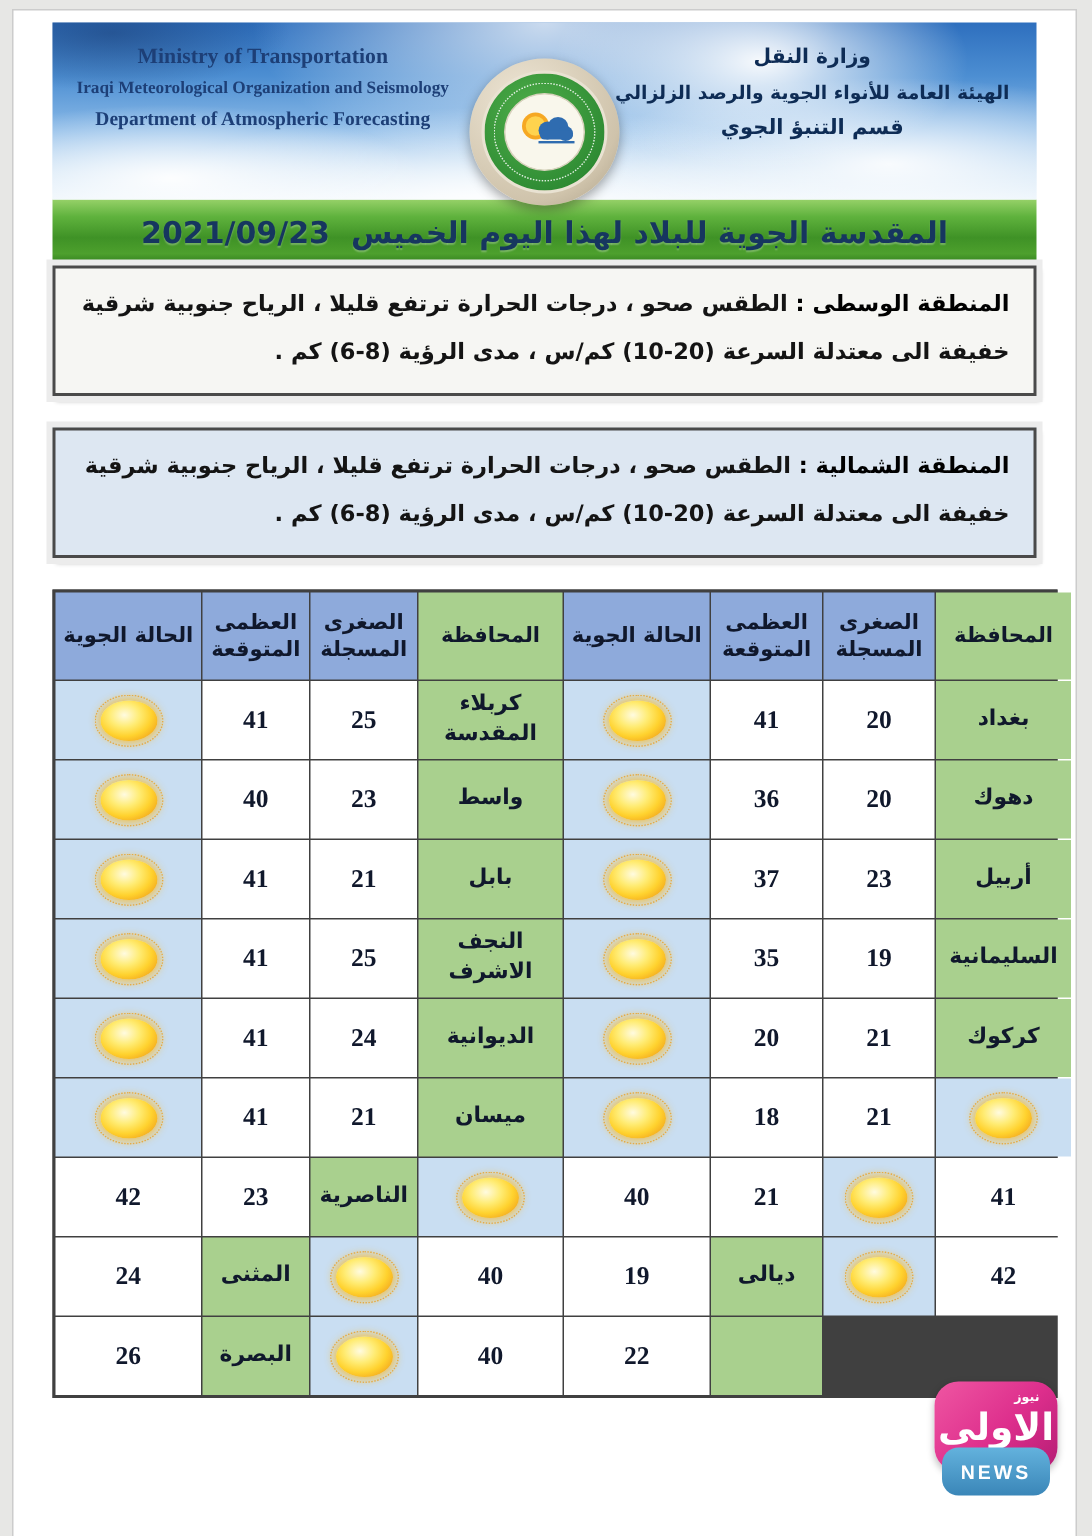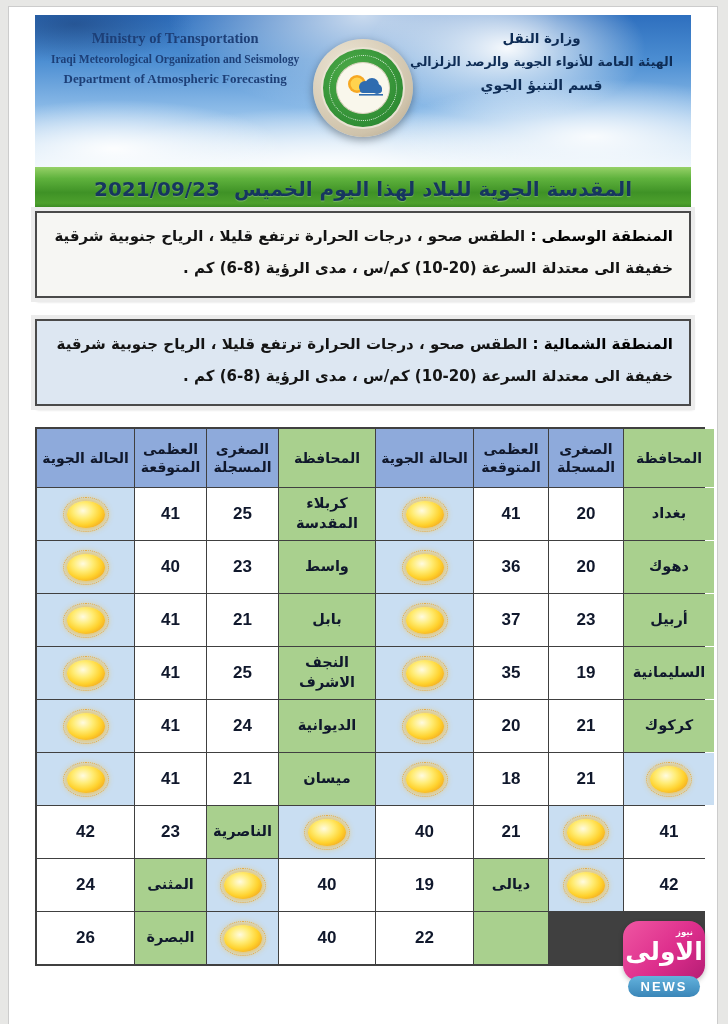--- a/index.html
+++ b/index.html
@@ -10,21 +10,21 @@
     overflow:hidden;
   }
   .page{
     position:absolute;left:8px;top:6px;right:10px;bottom:0;
     background:#ffffff;border:1px solid #cccccc;border-bottom:none;
     overflow:hidden;
   }
 
   
   .sky{
-    margin:8px 26px 0;height:152px;position:relative;
+    margin:8px 26px 0;height:118px;position:relative;
     background:
       radial-gradient(ellipse 170px 55px at 6% 6%, rgba(25,55,105,.5), transparent 70%),
       radial-gradient(ellipse 230px 120px at 72% 22%, rgba(255,255,255,.95), rgba(255,255,255,0) 60%),
       radial-gradient(ellipse 300px 150px at 50% 0%, rgba(255,255,255,.75), rgba(255,255,255,0) 65%),
       radial-gradient(ellipse 240px 70px at 12% 88%, rgba(255,255,255,.95), transparent 70%),
       radial-gradient(ellipse 280px 80px at 85% 80%, rgba(255,255,255,.9), transparent 72%),
       radial-gradient(ellipse 320px 90px at 45% 105%, #ffffff, transparent 75%),
       linear-gradient(180deg,#2e6fbe 0%,#4c8ed2 30%,#8cbbe8 62%,#c9e0f4 85%,#e9f3fb 100%);
   }
   .eng-block{
@@ -101,21 +101,21 @@
     width:670px;box-sizing:border-box;
   }
   .cell{
     background:#ffffff;display:flex;align-items:center;justify-content:center;
     text-align:center;color:#10182c;
   }
   .cell.hdr{font-weight:bold;font-size:14px;line-height:1.3;padding:2px;}
   .hdr-blue{background:#8eaadb;}
   .hdr-green{background:#a9d08e;}
   .cell.cond{background:#c9def2;}
-  .cell.num{font-family:Liberation Sans, sans-serif;font-weight:bold;font-size:17px;}
+  .cell.num{font-family:Liberation Serif, serif;font-weight:bold;font-size:17px;}
   .cell.city{background:#a9d08e;font-weight:bold;font-size:14.5px;line-height:1.35;padding:2px;}
 
   .sun{
     width:38px;height:27px;border-radius:50%;position:relative;display:inline-block;
     background:radial-gradient(ellipse at 42% 36%, #fffbe0 0%, #ffec74 32%, #ffd22e 58%, #f2a41c 84%, #d98a12 100%);
     box-shadow:0 0 6px 2px rgba(246,190,60,.85);
   }
   .sun::before{
     content:"";position:absolute;inset:-4px;border-radius:50%;
     border:1.5px dotted rgba(235,160,35,.8);
@@ -129,21 +129,21 @@
     position:absolute;inset:0 0 16px 0;border-radius:16px;
     background:linear-gradient(135deg,#ef56a2 0%,#dd2e8c 55%,#b41d74 100%);
     box-shadow:0 2px 5px rgba(0,0,0,.25);
     display:flex;align-items:center;justify-content:center;
     color:#ffffff;font-weight:bold;font-size:25px;direction:rtl;
   }
   .news-small{
     position:absolute;top:6px;right:12px;font-size:8.5px;color:#ffffff;font-weight:bold;direction:rtl;
   }
   .news-strip{
-    position:absolute;left:5px;right:5px;bottom:0;height:21px;border-radius:11px;
+    position:absolute;left:5px;right:5px;bottom:0;height:32px;border-radius:11px;
     background:linear-gradient(180deg,#63b2dd 0%,#3a86b8 100%);
     display:flex;align-items:center;justify-content:center;
     color:#ffffff;font-family:"Liberation Sans",sans-serif;
     font-weight:bold;font-size:13px;letter-spacing:2px;
   }
 </style>
 </head>
 <body>
 
 <div class="page">

